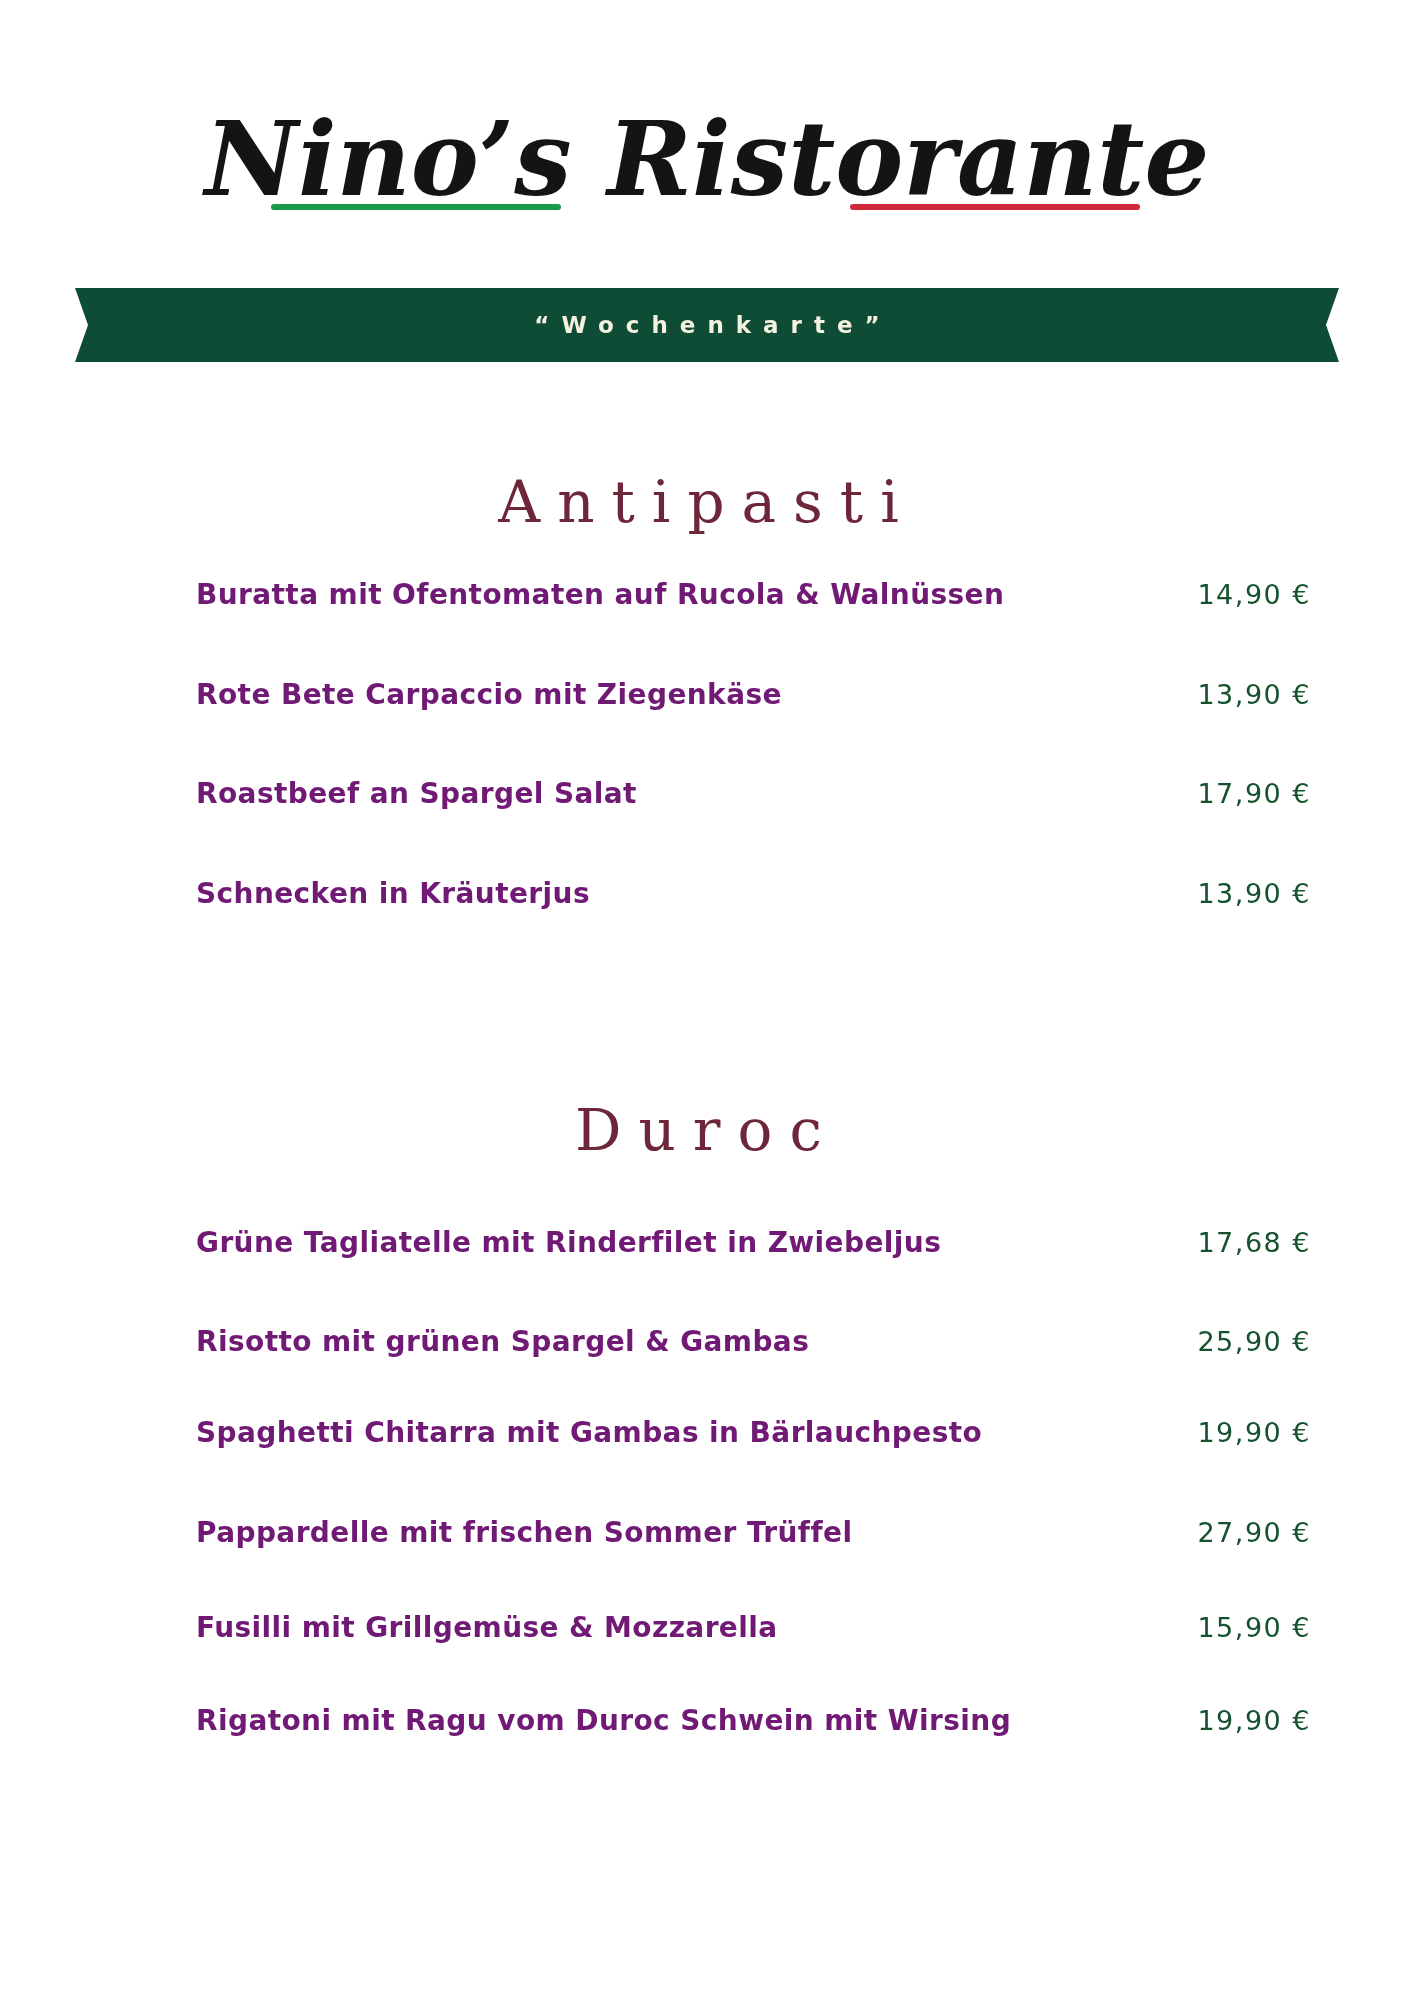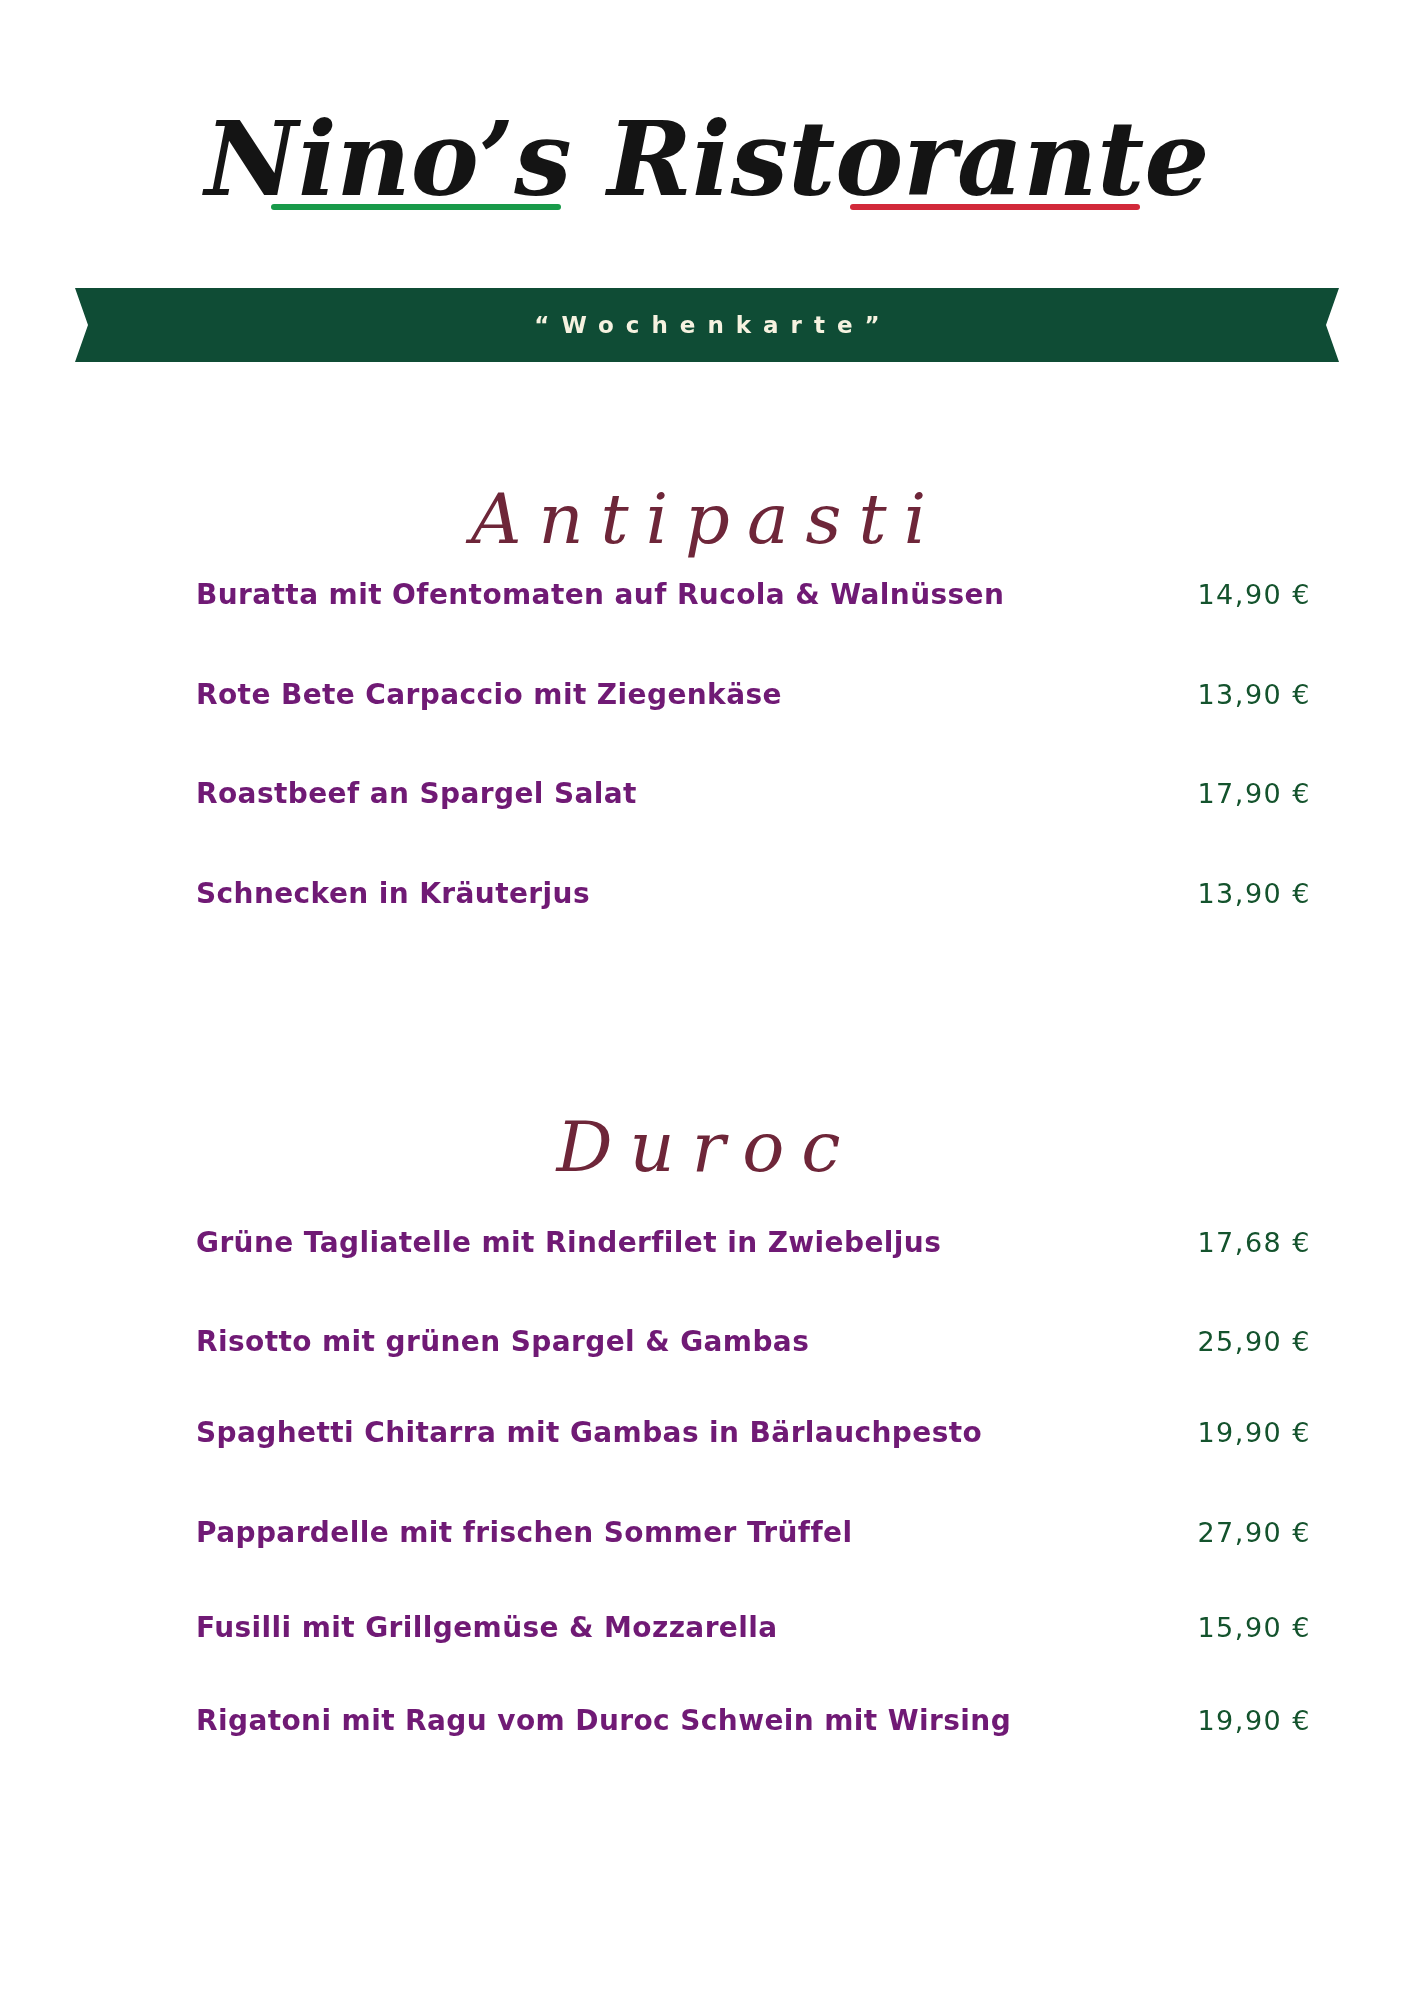--- a/index.html
+++ b/index.html
@@ -62,23 +62,22 @@
     white-space: nowrap;
   }
 
   
   .section-heading {
     position: absolute;
     left: 0;
     width: 100%;
     text-align: center;
     font-family: "DejaVu Serif", serif;
-    font-style: italic;
     font-weight: 400;
-    font-size: 70px;
+    font-size: 58px;
     letter-spacing: 17px;
     color: #6e2639;
     white-space: nowrap;
   }
   .heading-antipasti { top: 420px; }
   .heading-pasta     { top: 1048px; }
 
   
   .row {
     position: absolute;

